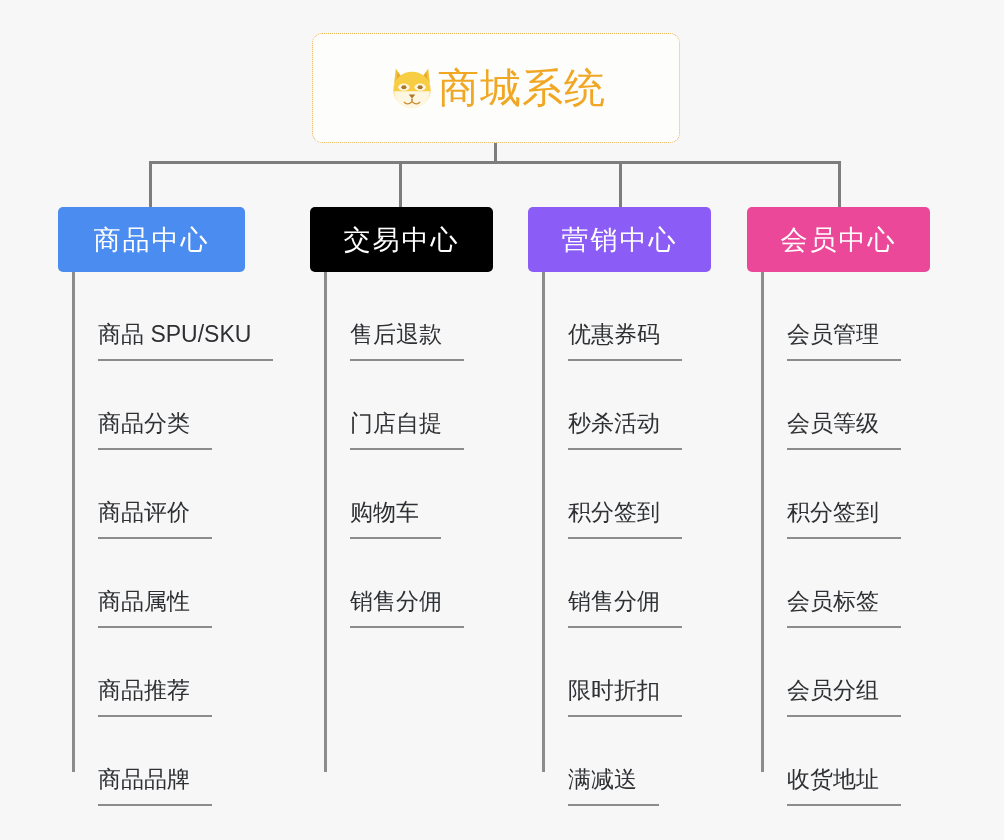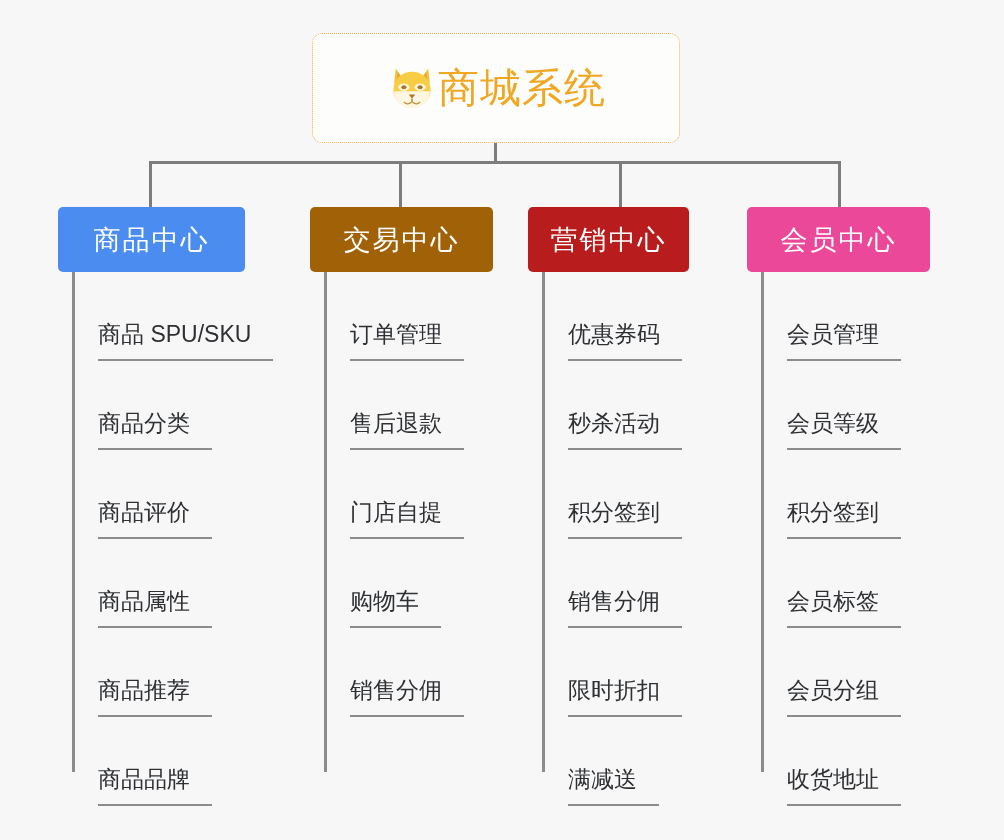--- a/index.html
+++ b/index.html
@@ -177,42 +177,39 @@
           </div>
           <div class="leaf">
             <span class="leaf-label">商品推荐</span>
           </div>
           <div class="leaf">
             <span class="leaf-label">商品品牌</span>
           </div>
         </div>
       </div>
       <div class="column" style="left: 310px; width: 183px;">
-        <div class="cat-header" style="background: #a16207; width: 183px;">交易中心</div>
-        <div class="leaf-area">
-          <div class="leaf-spine" style="height: 500px; background: rgb(140, 140, 140);"></div>
-          <div class="leaf">
-            <span class="leaf-label">订单管理</span>
-          </div>
+        <div class="cat-header" style="background: #000000; width: 183px;">交易中心</div>
+        <div class="leaf-area">
+          <div class="leaf-spine" style="height: 500px; background: rgb(140, 140, 140);"></div>
           <div class="leaf">
             <span class="leaf-label">售后退款</span>
           </div>
           <div class="leaf">
             <span class="leaf-label">门店自提</span>
           </div>
           <div class="leaf">
             <span class="leaf-label">购物车</span>
           </div>
           <div class="leaf">
             <span class="leaf-label">销售分佣</span>
           </div>
         </div>
       </div>
       <div class="column" style="left: 528px; width: 183px;">
-        <div class="cat-header" style="background: #b91c1c; width: 161px;">营销中心</div>
+        <div class="cat-header" style="background: #8b5cf6; width: 183px;">营销中心</div>
         <div class="leaf-area">
           <div class="leaf-spine" style="height: 500px; background: rgb(140, 140, 140);"></div>
           <div class="leaf">
             <span class="leaf-label">优惠券码</span>
           </div>
           <div class="leaf">
             <span class="leaf-label">秒杀活动</span>
           </div>
           <div class="leaf">
             <span class="leaf-label">积分签到</span>

